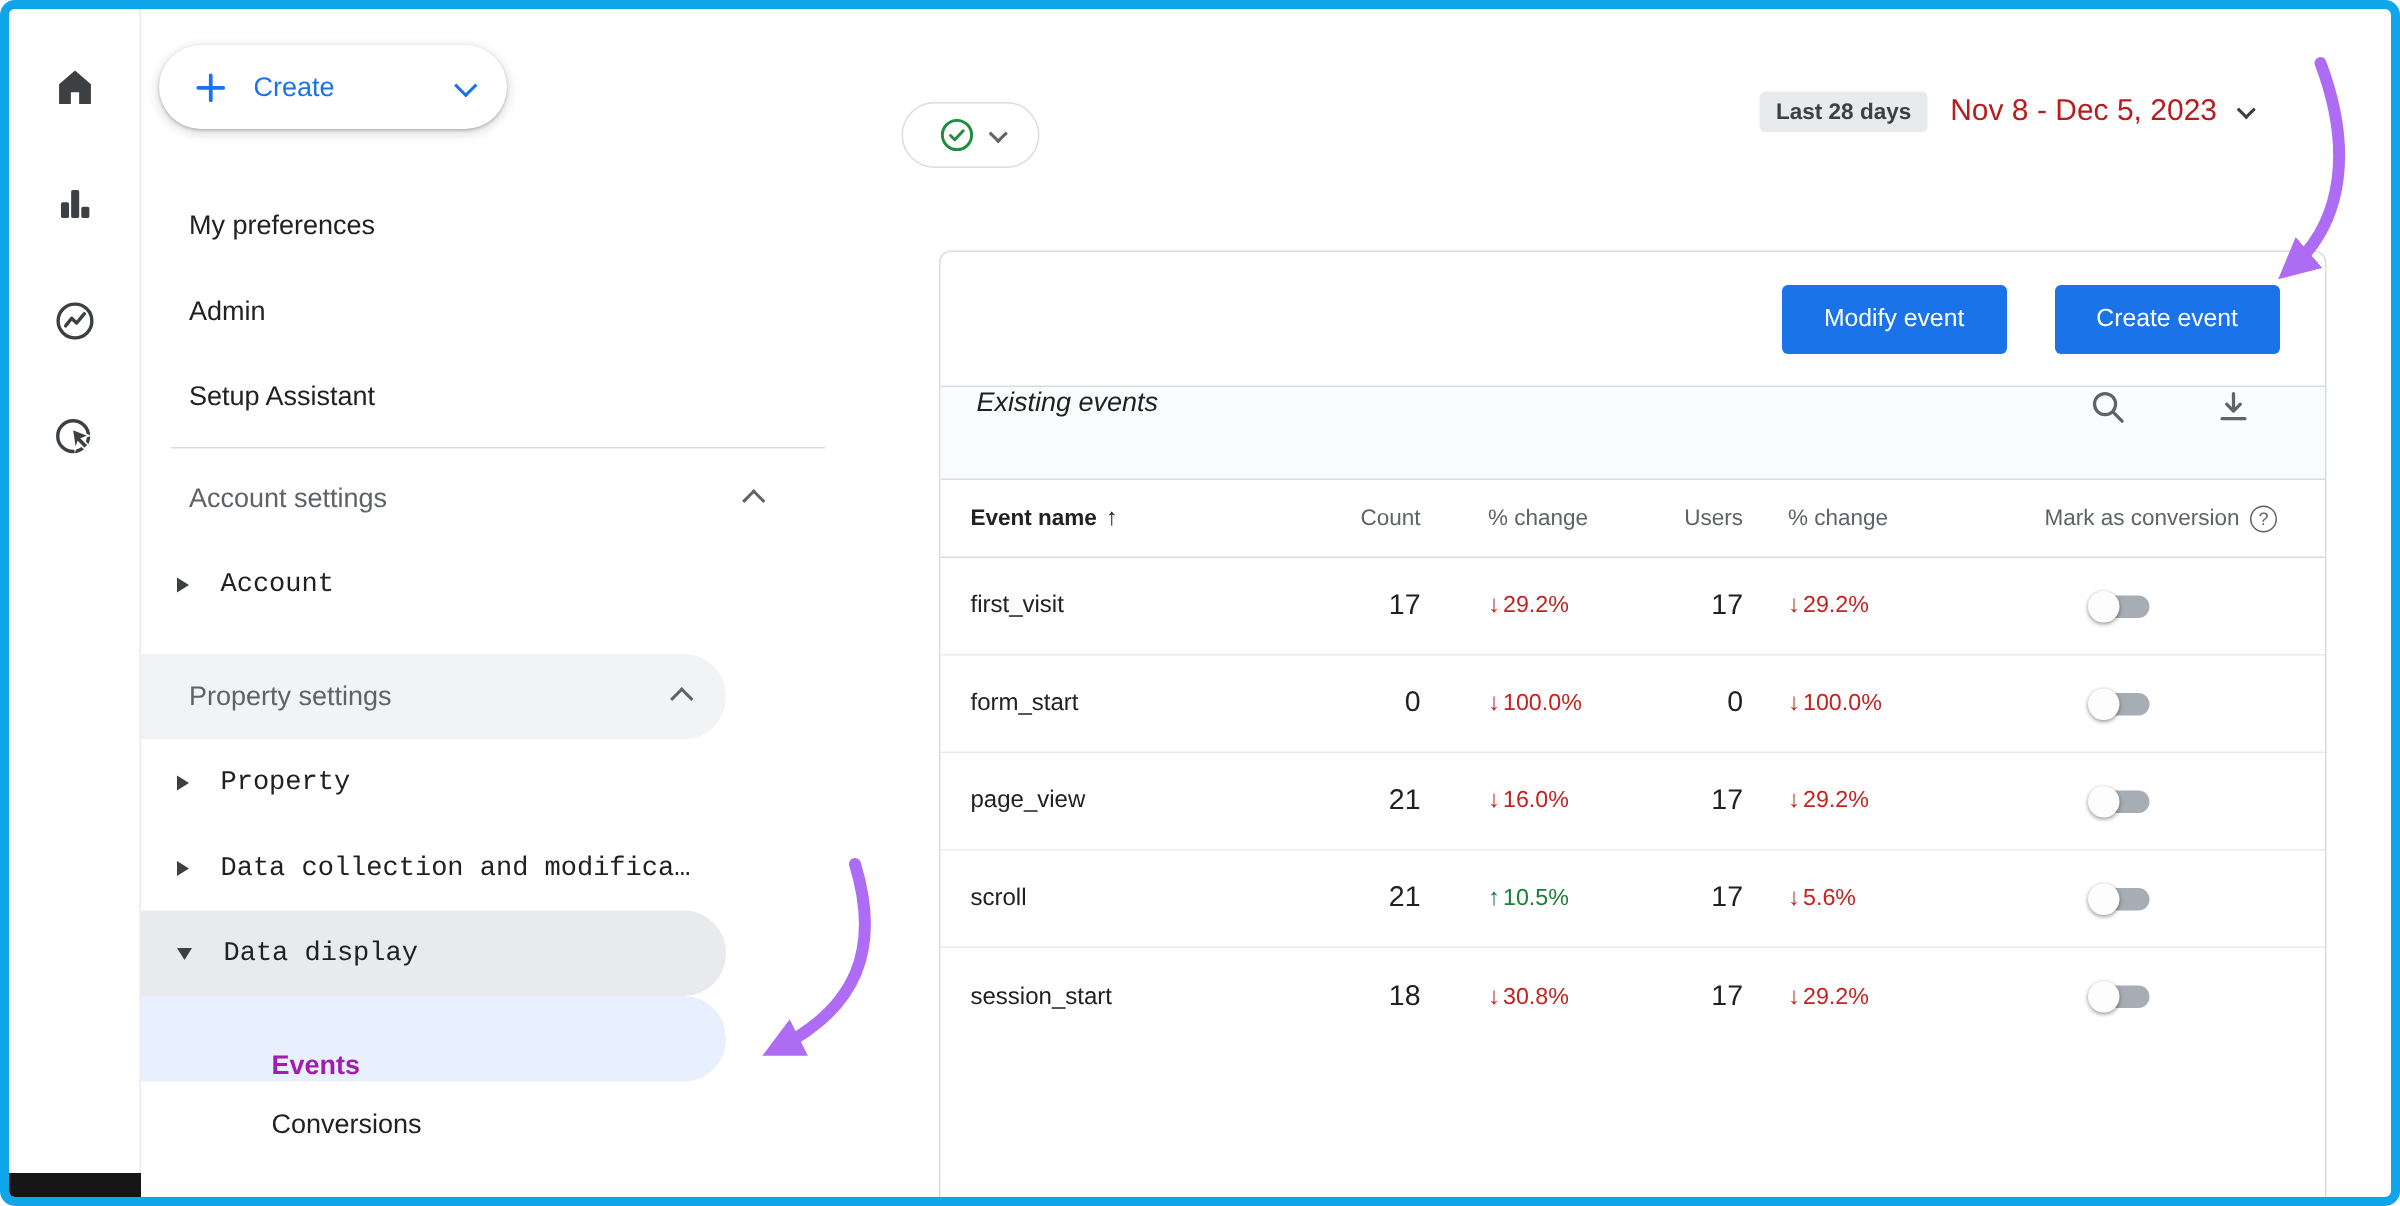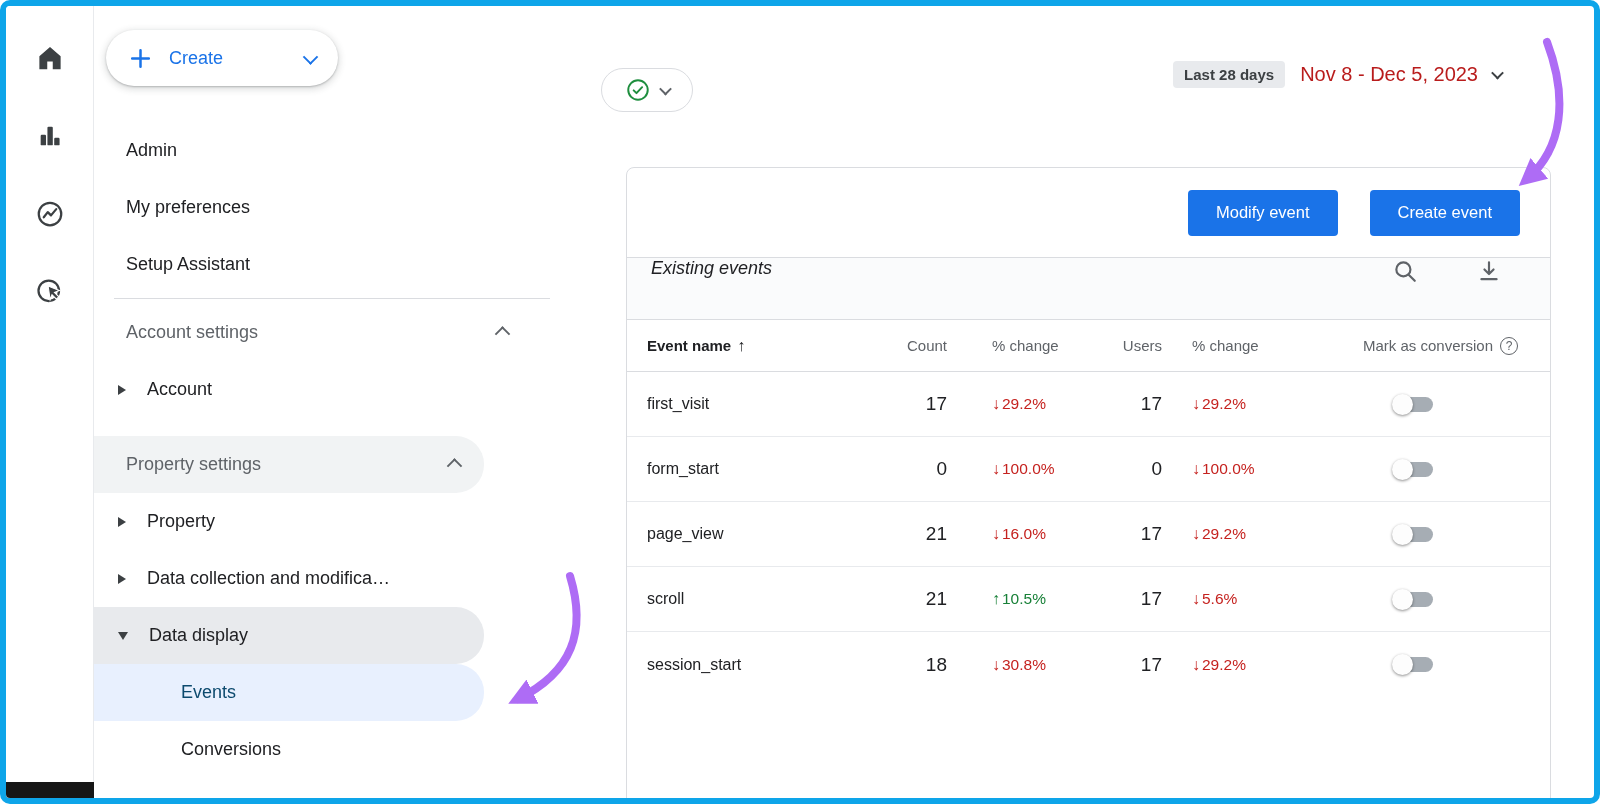--- a/index.html
+++ b/index.html
@@ -22,23 +22,23 @@
   .chev.up{transform:rotate(225deg) translate(-1px,-1px);}
   .chev.sm{width:7px;height:7px;border-width:2px;}
   .create-btn .chev{color:#1a73e8;margin-left:auto;}
   .nav-list{margin-top:36px;}
   .nav-item{height:57px;display:flex;align-items:center;font-size:18px;color:#202124;width:390px;box-sizing:border-box;padding-left:32px;cursor:pointer;white-space:nowrap;overflow:hidden;}
   .nav-item.section{color:#5f6368;width:474px;padding-right:60px;}
   .nav-item.section .chev{color:#5f6368;margin-left:auto;}
   .nav-item.pill-gray{background:#f1f3f4;border-radius:0 28px 28px 0;}
   .nav-item.pill-gray.section{width:390px;padding-right:24px;}
   .nav-item.pill-dark{background:#e8eaed;border-radius:0 28px 28px 0;}
-  .nav-item.expandable{padding-left:24px;gap:21px;}
+  .nav-item.expandable{padding-left:24px;gap:21px;font-family:Liberation Mono, monospace;}
   .nav-item.child{padding-left:87px;}
-  .nav-item.selected{background:#e8f0fe;border-radius:0 28px 28px 0;color:#0c4a6e;font-weight:400;}
+  .nav-item.selected{background:#e8f0fe;border-radius:0 28px 28px 0;color:#a21caf;font-weight:700;align-items:flex-end;}
   .tri-right{width:0;height:0;border-top:5px solid transparent;border-bottom:5px solid transparent;border-left:8px solid #3c4043;}
   .tri-down{width:0;height:0;border-left:5px solid transparent;border-right:5px solid transparent;border-top:8px solid #3c4043;}
   .nav-divider{border-top:1px solid #dadce0;margin:5px 18px 5px 20px;}
   .nav-spacer{height:18px;}
   
   .status-chip{position:absolute;left:595px;top:62px;width:90px;height:42px;border:1px solid #dadce0;border-radius:22px;background:#fff;display:flex;align-items:center;justify-content:center;gap:10px;cursor:pointer;}
   .status-chip .chev{color:#5f6368;}
   .date-area{position:absolute;top:55px;right:92px;text-align:right;}
   .date-top{display:flex;align-items:center;gap:15px;justify-content:flex-end;}
   .date-badge{background:#e8eaed;color:#3c4043;font-size:15px;font-weight:700;padding:5px 11px;border-radius:4px;}
@@ -116,24 +116,24 @@
         <svg viewBox="0 0 24 24" width="25" height="25" fill="none" stroke="#1a73e8" stroke-width="2.4" stroke-linecap="round">
             <path d="M12 4v16M4 12h16"></path>
           </svg>
       </span>
       <span class="create-label">Create</span>
       <span class="chev down"></span>
     </div>
 
     <div class="nav-list">
       <div class="nav-item">
-          <span>Admin</span>
+          <span>My preferences</span>
         </div>
       <div class="nav-item">
-          <span>My preferences</span>
+          <span>Admin</span>
         </div>
       <div class="nav-item">
           <span>Setup Assistant</span>
         </div>
 
       <div class="nav-divider"></div>
 
       <div class="nav-item section">
         <span>Account settings</span>
         <span class="chev up"></span>

